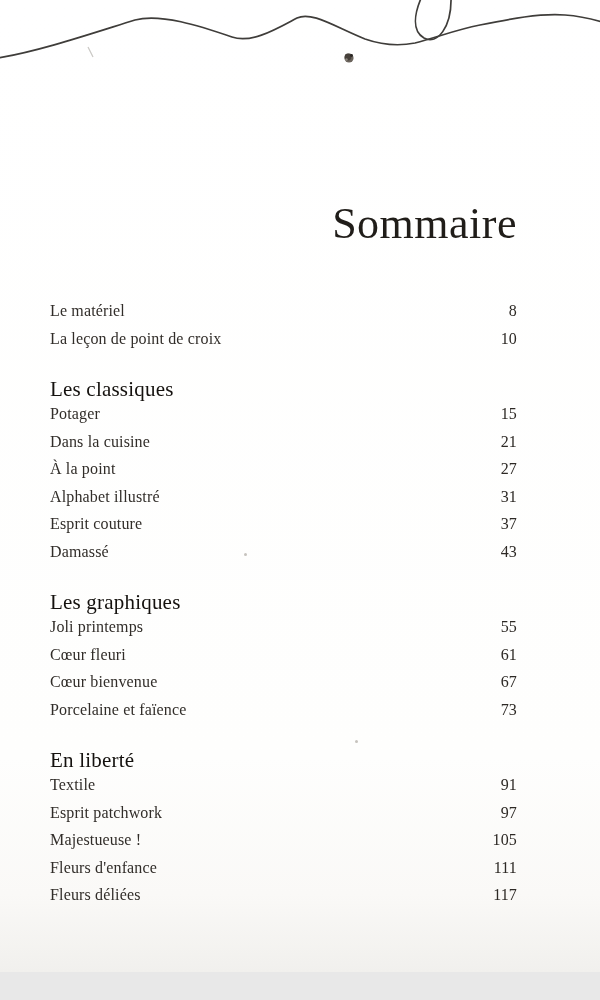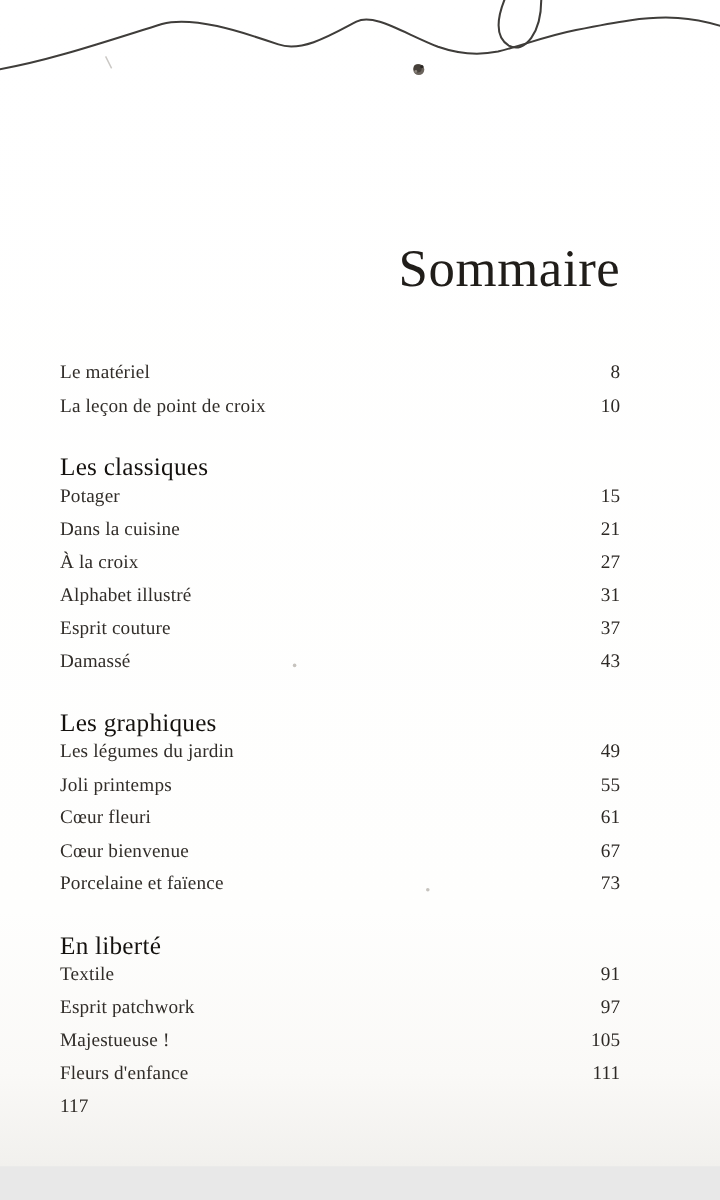--- a/index.html
+++ b/index.html
@@ -106,41 +106,37 @@
     <div class="section-heading">Les classiques</div>
     <div class="toc-row">
       <span>Potager</span>
       <span class="pagenum">15</span>
     </div>
     <div class="toc-row">
       <span>Dans la cuisine</span>
       <span class="pagenum">21</span>
     </div>
     <div class="toc-row">
-      <span>À la croix</span>
+      <span>À la point</span>
       <span class="pagenum">27</span>
     </div>
     <div class="toc-row">
       <span>Alphabet illustré</span>
       <span class="pagenum">31</span>
     </div>
     <div class="toc-row">
       <span>Esprit couture</span>
       <span class="pagenum">37</span>
     </div>
     <div class="toc-row">
       <span>Damassé</span>
       <span class="pagenum">43</span>
     </div>
 
     <div class="section-heading">Les graphiques</div>
-    <div class="toc-row">
-      <span>Les légumes du jardin</span>
-      <span class="pagenum">49</span>
-    </div>
     <div class="toc-row">
       <span>Joli printemps</span>
       <span class="pagenum">55</span>
     </div>
     <div class="toc-row">
       <span>Cœur fleuri</span>
       <span class="pagenum">61</span>
     </div>
     <div class="toc-row">
       <span>Cœur bienvenue</span>
@@ -162,20 +158,21 @@
     </div>
     <div class="toc-row">
       <span>Majestueuse !</span>
       <span class="pagenum">105</span>
     </div>
     <div class="toc-row">
       <span>Fleurs d'enfance</span>
       <span class="pagenum">111</span>
     </div>
     <div class="toc-row">
+      <span>Fleurs déliées</span>
       <span class="pagenum">117</span>
     </div>
 
   </div>
 
   <div class="speck speck-1"></div>
   <div class="speck speck-2"></div>
 
 </div>
 

